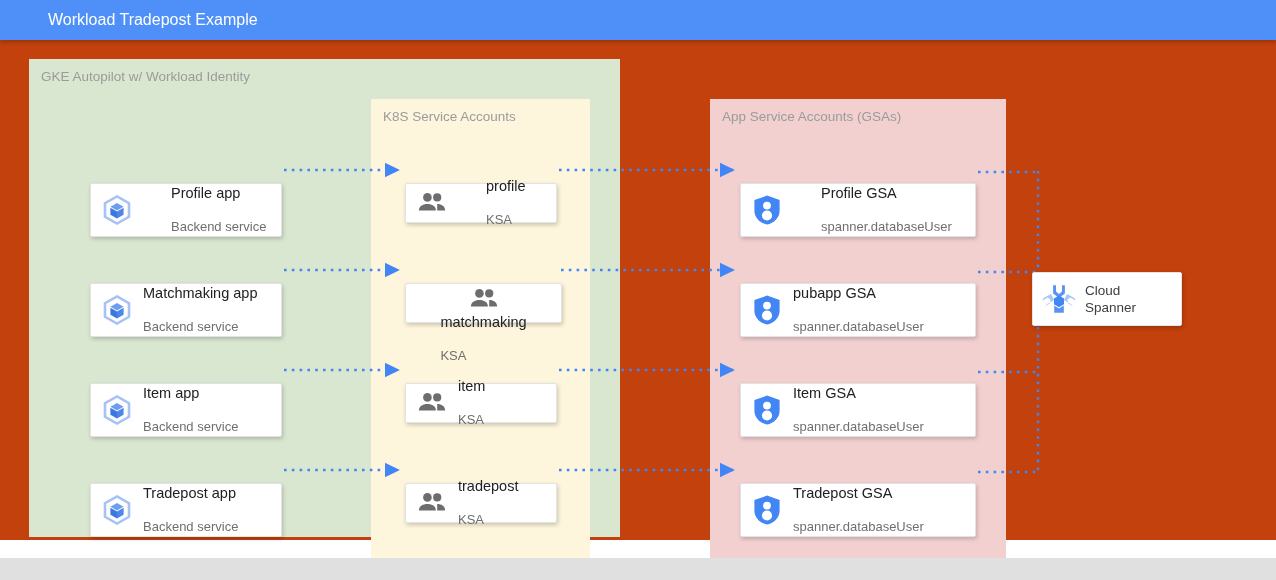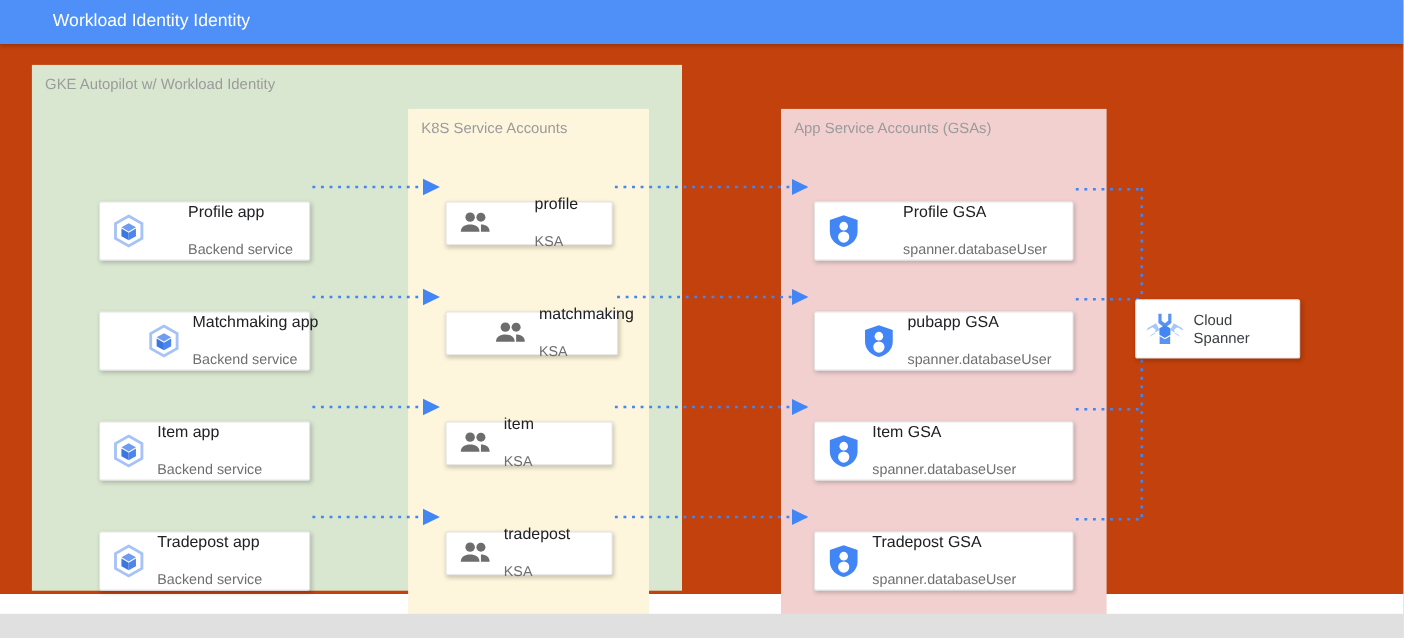--- a/index.html
+++ b/index.html
@@ -103,32 +103,32 @@
     font-size: 13px;
     color: #6f6f6f;
     line-height: 17px;
     margin-top: 16px;
   }
 
   
   .card-app { left: 90px; width: 192px; height: 54px; }
   
   .card-ksa { left: 405px; width: 152px; height: 40px; }
-  .card-ksa.wide { width: 157px; }
+  .card-ksa.wide { width: 157px; flex-direction: column; }
   
   .card-gsa { left: 740px; width: 236px; height: 54px; }
   
   #card-spanner {
     left: 1032px; top: 232px; width: 150px; height: 54px;
   }
   #card-spanner .card-text { line-height: 17px; }
   #card-spanner .card-title { font-size: 13.5px; color: #3c4043; white-space: normal; }
 
   .row1 { top: 143px; gap: 28px; }
-  .row2 { top: 243px; padding-left: 32px; }
+  .row2 { top: 243px; }
   .row3 { top: 343px; }
   .row4 { top: 443px; }
 
   
   #wires {
     position: absolute;
     left: 0; top: 0;
     width: 1276px; height: 500px;
     overflow: visible;
     z-index: 8;
@@ -143,21 +143,21 @@
   .solidline {
     stroke: #4285f4;
     stroke-width: 2.4;
     fill: none;
   }
 </style>
 </head>
 <body>
 
 <div id="appbar">
-  <div id="appbar-title">Workload Identity Identity</div>
+  <div id="appbar-title">Workload Tradepost Example</div>
 </div>
 
 <div id="canvas">
 
   <div class="zone" id="zone-gke">
     <div class="zone-label">GKE Autopilot w/ Workload Identity</div>
   </div>
   <div class="zone" id="zone-ksa">
     <div class="zone-label">K8S Service Accounts</div>
   </div>

